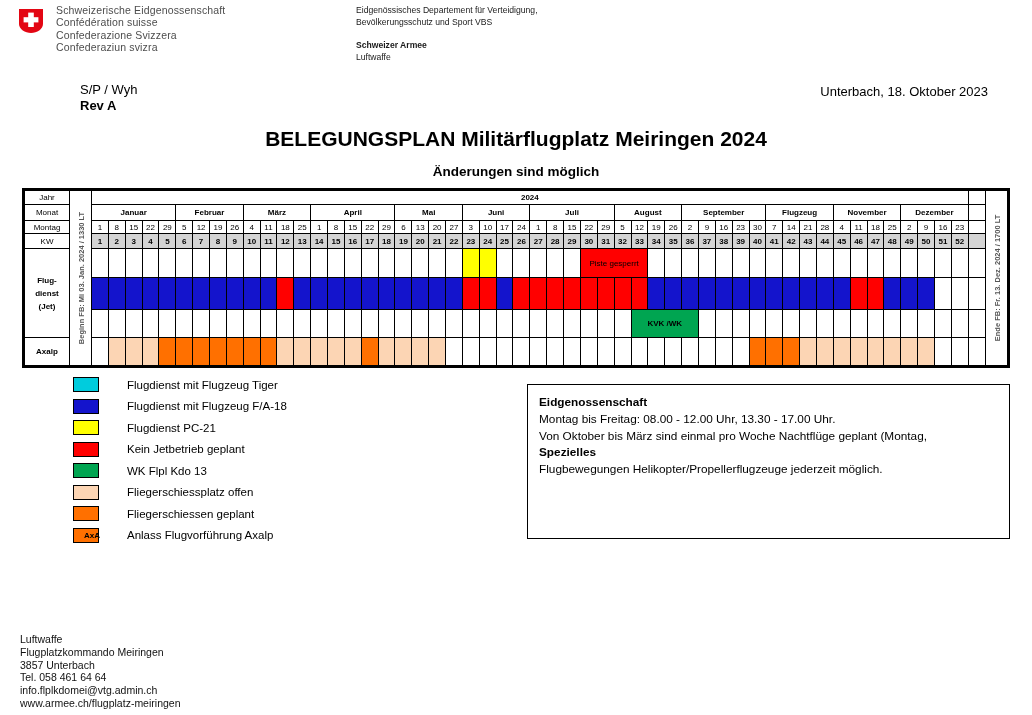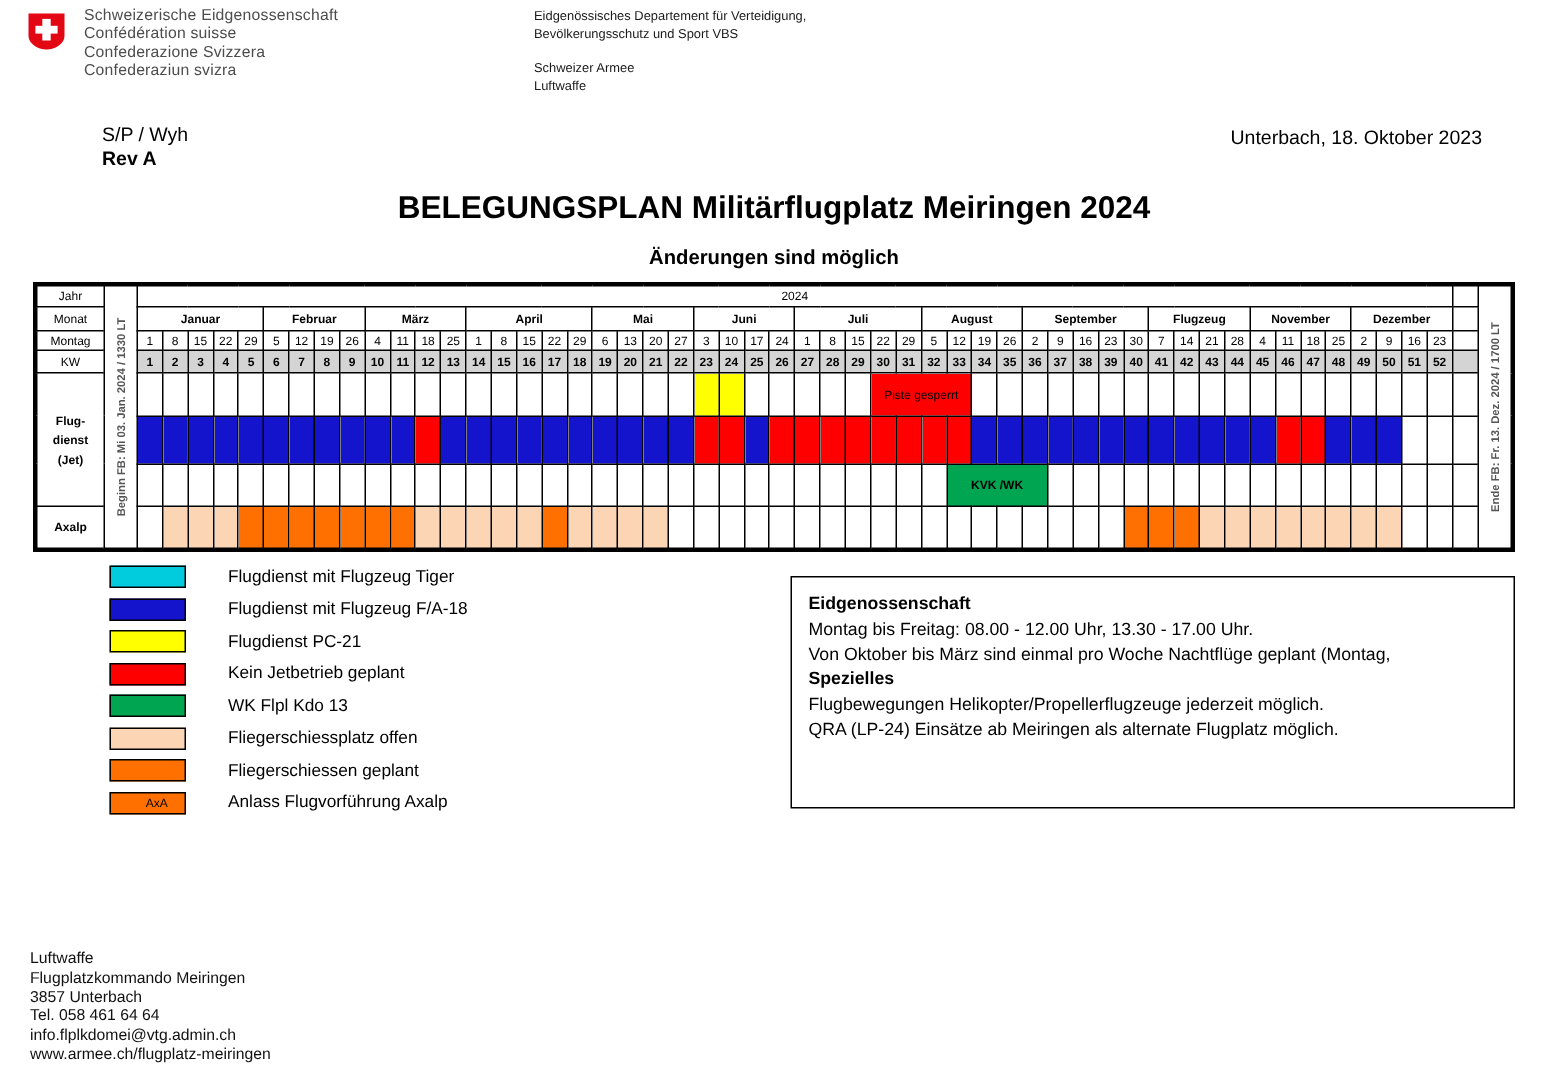--- a/index.html
+++ b/index.html
@@ -14,62 +14,62 @@
   }
 
   
   .header { position:absolute; left:0; top:0; width:1032px; height:70px; }
   .swiss-logo { position:absolute; left:18px; top:8px; width:26px; height:26px; }
   .confed { position:absolute; left:56px; top:4px; font-size:10.5px; line-height:12.3px; color:#4d4d4d; letter-spacing:.15px; }
   .confed div { white-space:nowrap; }
   .dept { position:absolute; left:356px; top:5px; font-size:8.6px; line-height:11.5px; color:#1a1a1a; }
   .dept div { white-space:nowrap; }
   .armee { position:absolute; left:356px; top:40px; font-size:8.6px; line-height:11.5px; color:#1a1a1a; }
-  .armee .b { font-weight:normal; }
+  .armee .b { font-weight:bold; }
 
   
-  .rev { position:absolute; left:68px; top:82px; font-size:13px; line-height:16px; }
+  .rev { position:absolute; left:80px; top:82px; font-size:13px; line-height:16px; }
   .rev .b { font-weight:bold; }
   .place-date { position:absolute; right:44px; top:84px; font-size:13px; }
 
   .title { position:absolute; left:0; right:0; top:127px; text-align:center; font-size:21px; font-weight:bold; }
   .subtitle { position:absolute; left:0; right:0; top:164px; text-align:center; font-size:13.5px; font-weight:bold; }
 
   
   .cal-wrap { position:absolute; left:22px; top:188px; width:988px; height:180px; border:2px solid #000; background:#fff; }
   table.cal { border-collapse:collapse; table-layout:fixed; width:100%; height:100%; }
   table.cal td { border:1px solid #000; padding:0; font-size:8px; text-align:center; vertical-align:middle; overflow:hidden; }
 
   .lbl-col { width:45px; font-size:8.5px; font-weight:bold; }
   .lbl-head { font-size:8px; font-weight:normal; height:13px; }
   .vert-col { width:22px; position:relative; }
   .vert-txt {
     position:absolute; left:50%; top:50%;
     transform:translate(-50%,-50%) rotate(-90deg);
     transform-origin:center center;
     white-space:nowrap; font-size:7.5px; color:#555; font-weight:bold;
   }
-  .yr-cell { font-size:11px; font-weight:normal; height:13px; }
+  .yr-cell { font-size:11px; font-weight:bold; height:13px; }
   .mon-cell { font-size:10px; font-weight:bold; height:15px; }
   .mon-day { font-size:8.5px; height:12px; }
   .kw-cell { font-size:10px; font-weight:bold; background:#d4d4d4; height:14px; }
 
   .r-top td, .r-mid td, .r-bot td, .r-axalp td { height:27px; }
   .r-mid td { height:30px; }
   .r-axalp td { height:26px; }
   .lbl-flug { font-size:11px; font-weight:bold; line-height:13px; }
   .lbl-axalp { font-size:11px; font-weight:bold; }
 
   .span-txt { font-size:8.5px; font-weight:normal; color:#000; }
   .span-txt.w { font-weight:bold; }
 
   
   .legend { position:absolute; left:73px; top:374px; }
   .legend-row { display:flex; align-items:center; height:21.5px; }
-  .swatch { width:51px; height:15px; border:1px solid #000; display:flex; align-items:center; justify-content:center; font-size:8px; font-weight:normal; color:#000;padding-left:12px; }
+  .swatch { width:26px; height:15px; border:1px solid #000; display:flex; align-items:center; justify-content:center; font-size:8px; font-weight:bold; color:#000;padding-left:12px; }
   .legend-label { margin-left:28px; font-size:11.5px; white-space:nowrap; }
 
   
   .infobox { position:absolute; left:527px; top:384px; width:483px; height:155px; border:1px solid #000; background:#fff; padding:9px 10px 0 11px; }
   .infobox .h { font-size:11.8px; font-weight:bold; line-height:17px; }
   .infobox .p { font-size:11.8px; line-height:16.6px; }
 
   
   .footer { position:absolute; left:20px; top:633px; font-size:10.5px; line-height:12.8px; color:#111; }
   .footer div { white-space:nowrap; }
@@ -508,21 +508,20 @@
       <div class="legend-label">Anlass Flugvorführung Axalp</div>
     </div>
   </div>
 
 <div class="infobox">
   <div class="h">Eidgenossenschaft</div>
   <div class="p">Montag bis Freitag: 08.00 - 12.00 Uhr, 13.30 - 17.00 Uhr.</div>
   <div class="p">Von Oktober bis März sind einmal pro Woche Nachtflüge geplant (Montag,</div>
   <div class="h">Spezielles</div>
   <div class="p">Flugbewegungen Helikopter/Propellerflugzeuge jederzeit möglich.</div>
-  <div class="p">QRA (LP-24) Einsätze ab Meiringen als alternate Flugplatz möglich.</div>
 </div>
 
 <div class="footer">
   <div>Luftwaffe</div>
   <div>Flugplatzkommando Meiringen</div>
   <div>3857 Unterbach</div>
   <div>Tel. 058 461 64 64</div>
   <div>info.flplkdomei@vtg.admin.ch</div>
   <div>www.armee.ch/flugplatz-meiringen</div>
 </div>

